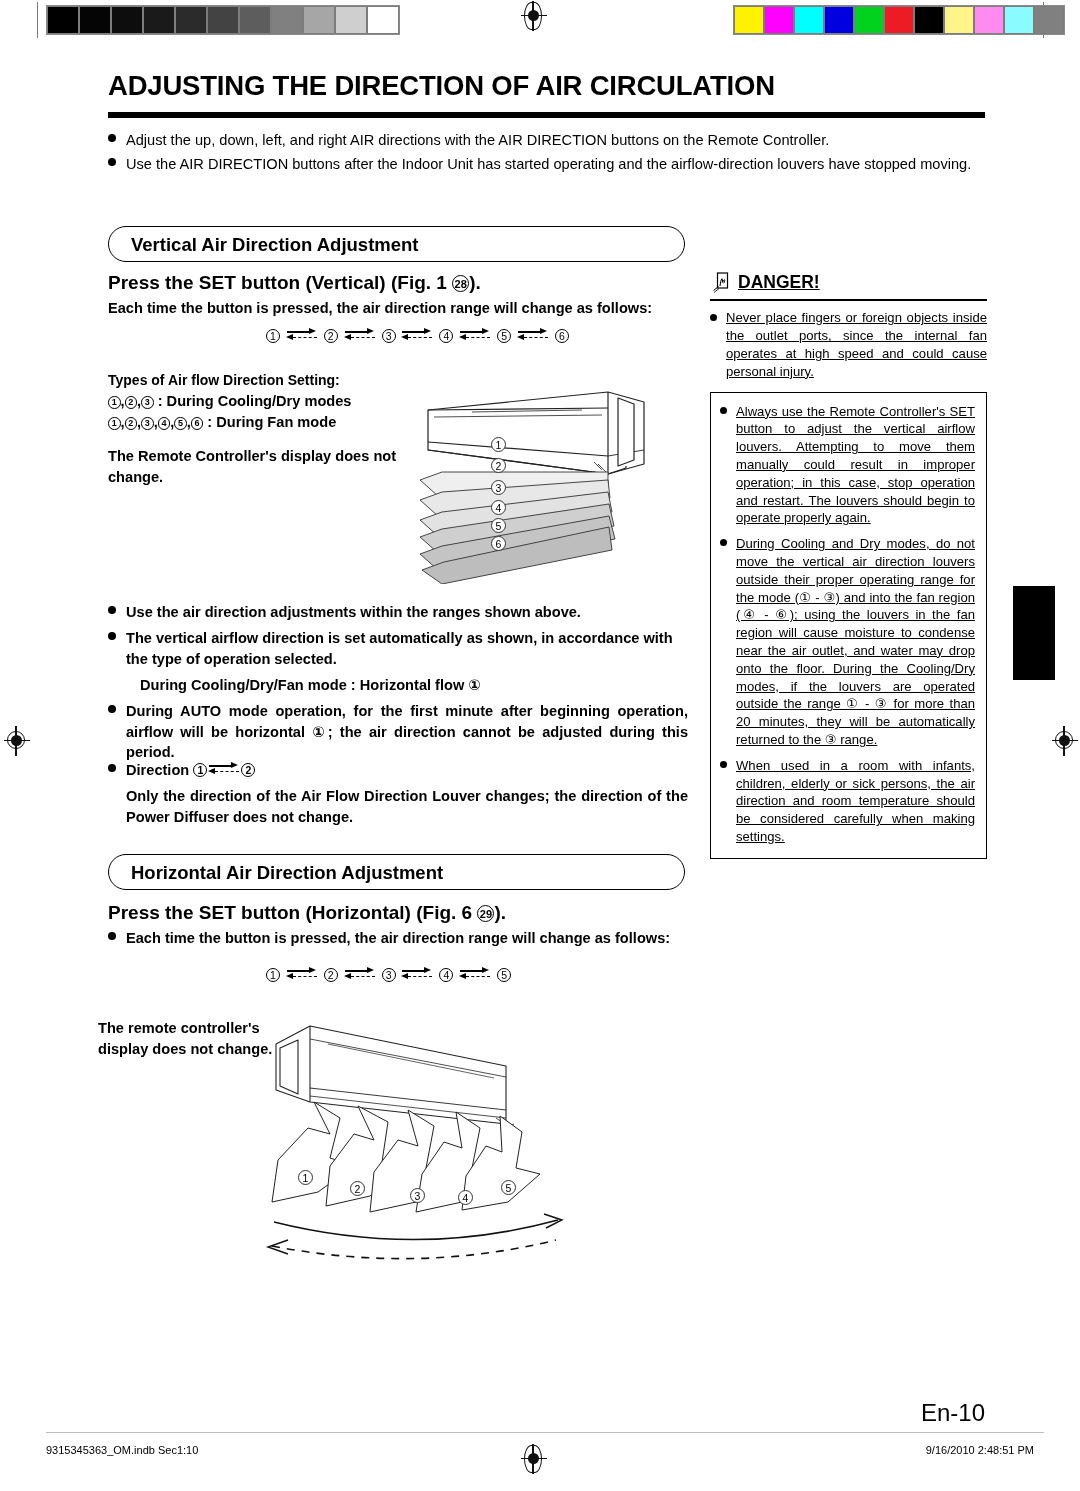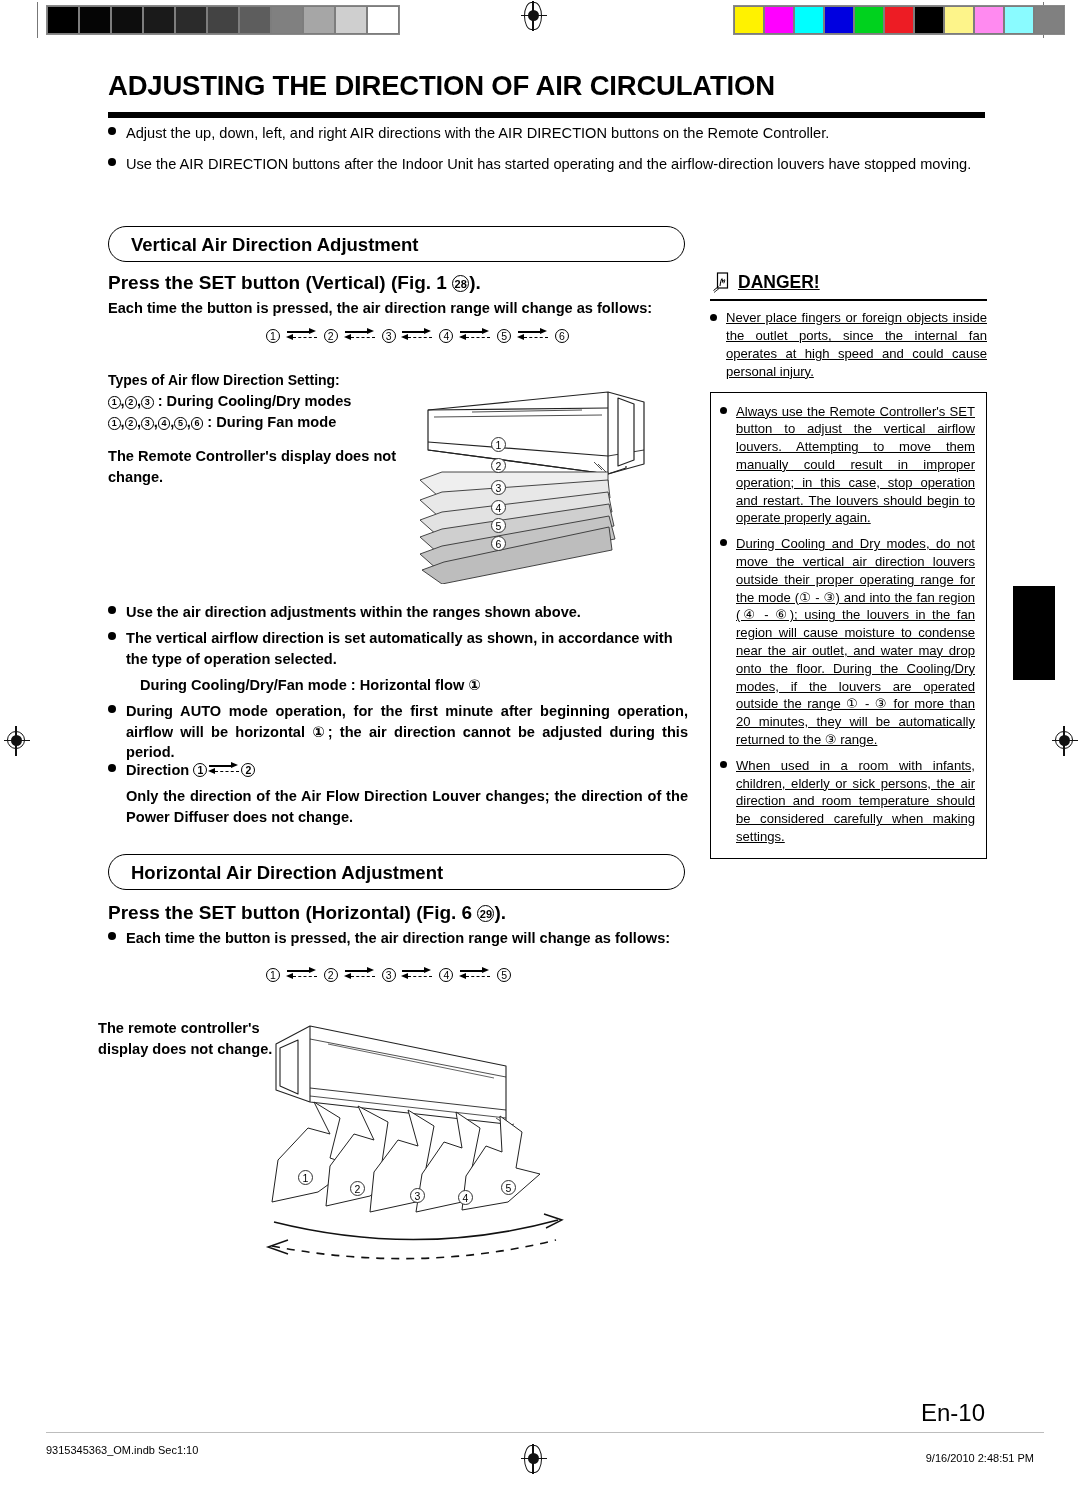--- a/index.html
+++ b/index.html
@@ -81,21 +81,21 @@
 
   
   .illus{position:absolute;}
   .num-tag{position:absolute;width:15px;height:15px;line-height:14px;text-align:center;
       border:1.1px solid #333;border-radius:50%;font-size:10.5px;background:#fff;box-sizing:border-box;}
 
   
   #page-num{position:absolute;left:0;top:1353px;width:985px;text-align:right;font-size:24px;}
   #footer{position:absolute;left:0;top:1440px;width:1080px;height:26px;font-size:11px;}
   #footer-left{position:absolute;left:46px;top:4px;}
-  #footer-right{position:absolute;right:46px;top:12px;}
+  #footer-right{position:absolute;right:46px;top:4px;}
   #footer-rule{position:absolute;left:46px;top:-8px;width:998px;height:1px;background:#bdbdbd;}
 </style>
 </head>
 <body>
 
 <div id="print-strip">
   <div class="edgeline" id="edge-l"></div>
   <div class="edgeline" id="edge-r"></div>
   <div class="wedge" id="gray-wedge">
       <div class="sw" style="background: rgb(0, 0, 0); margin-left: 0px;"></div>
@@ -148,21 +148,21 @@
     <div class="rm-o"></div>
     <div class="rm-i"></div>
 </div>
 <div id="thumb-tab"></div>
 
 <div id="page">
 
   <h1 id="doc-title">ADJUSTING THE DIRECTION OF AIR CIRCULATION</h1>
   <div id="title-rule"></div>
 
-  <div class="intro" style="top:77px">
+  <div class="intro" style="top:84px">
     <div class="bullet-row"><span class="dot"></span>
       <span>Adjust the up, down, left, and right AIR directions with the AIR DIRECTION buttons on the Remote Controller.</span></div>
   </div>
   <div class="intro" style="top:108px">
     <div class="bullet-row"><span class="dot"></span>
       <span>Use the AIR DIRECTION buttons after the Indoor Unit has started operating and the airflow-direction louvers have stopped moving.</span></div>
   </div>
 
   <div class="sec-head" style="top:180px">
     <span>Vertical Air Direction Adjustment</span>

